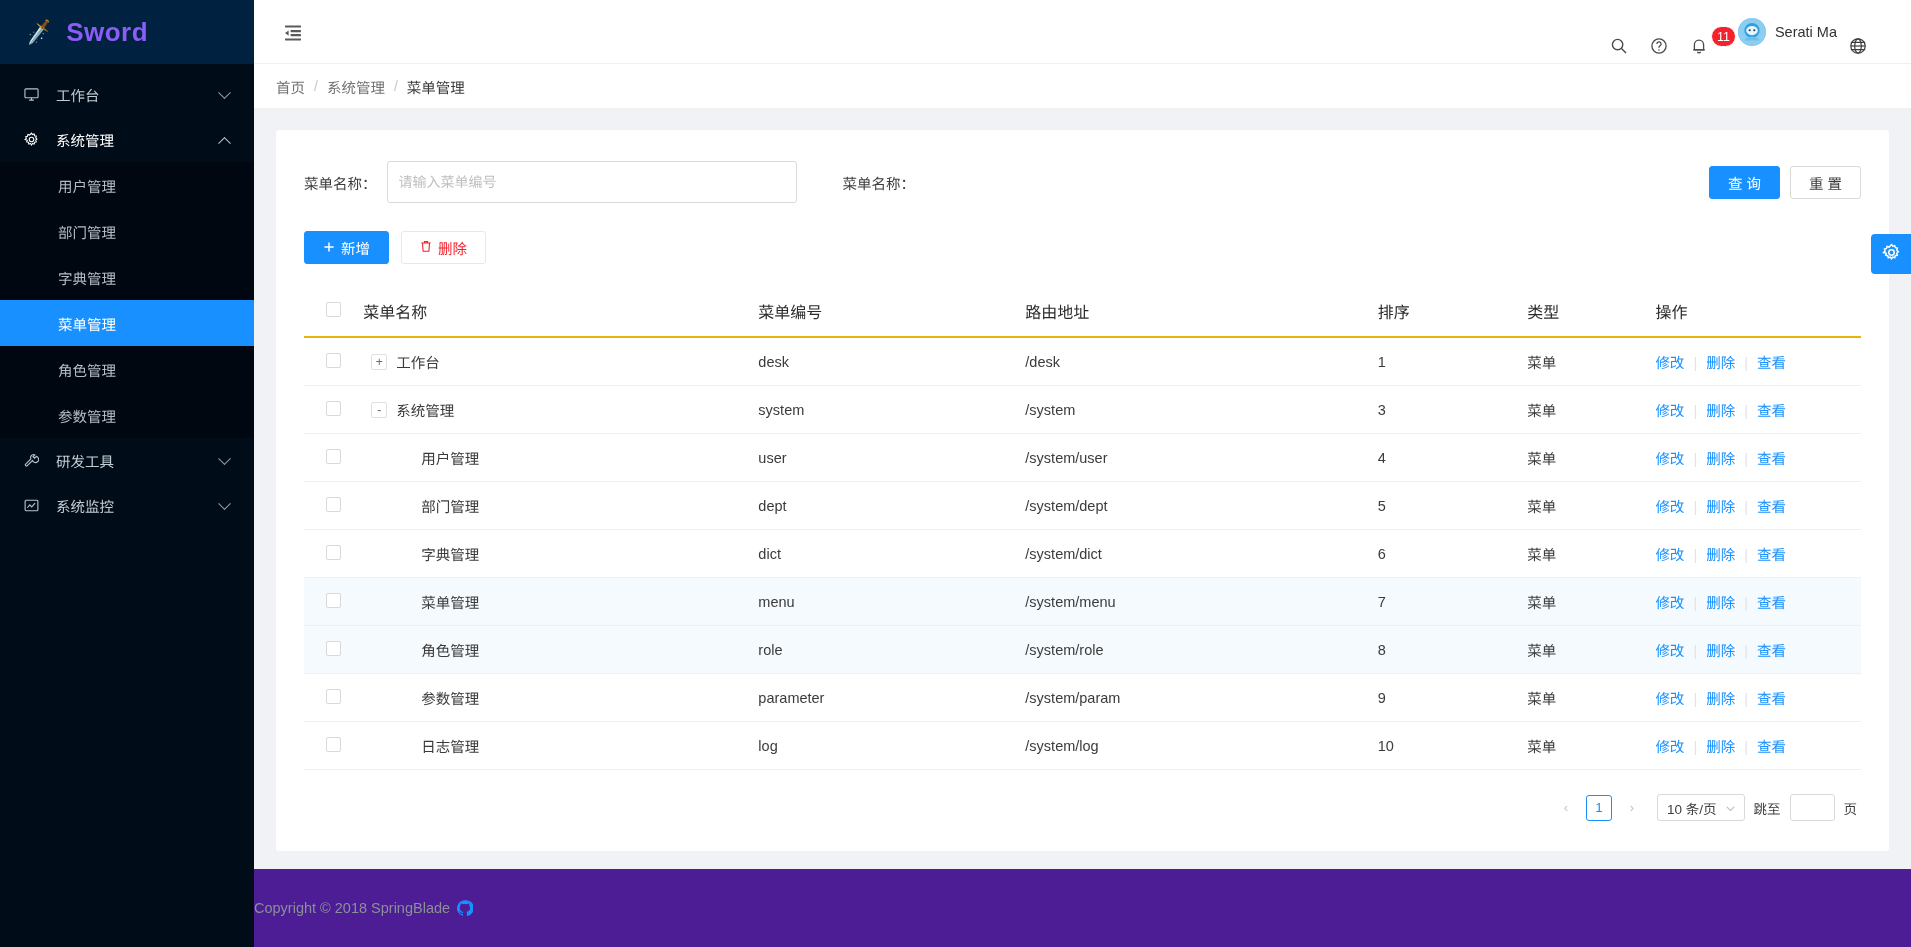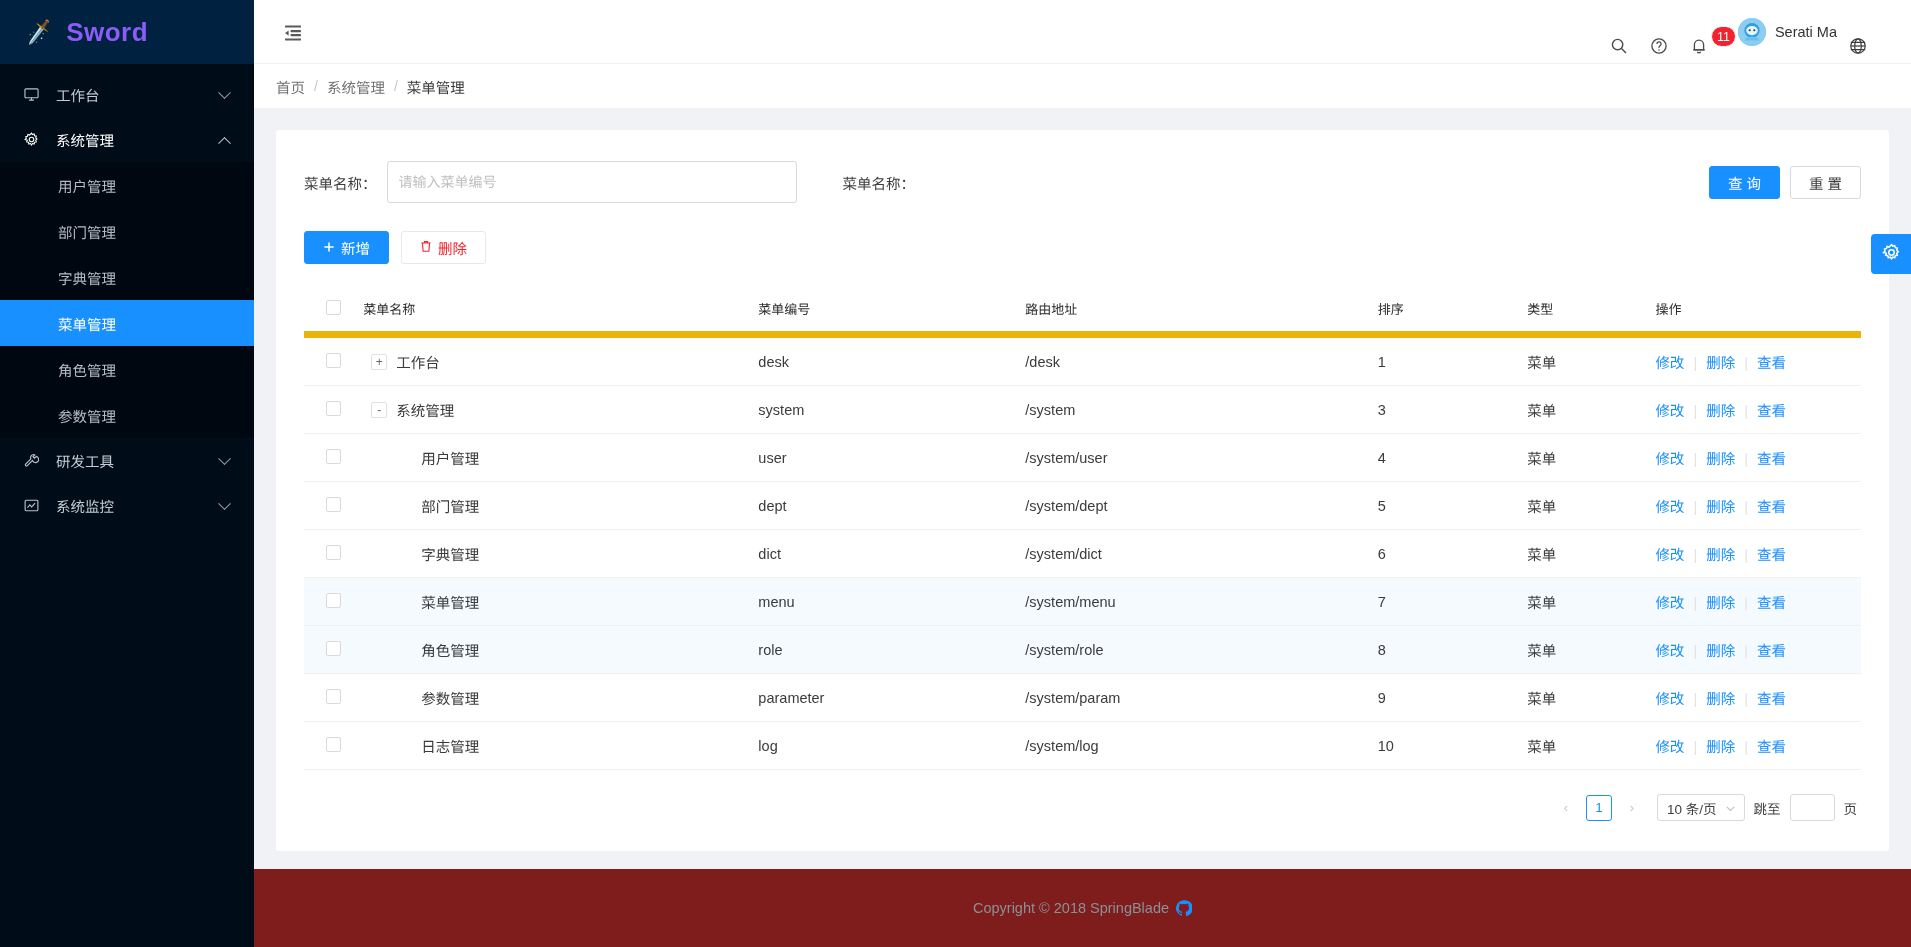--- a/index.html
+++ b/index.html
@@ -119,22 +119,22 @@
   }
   .btn-primary { background: #1890ff; color: #fff; border-color: #1890ff; }
   .btn-default { background: #fff; color: #3d3d3d; border-color: #d9d9d9; }
   .btn-danger-ghost { background: #fff; color: #f5222d; border-color: #e8e8e8; }
 
   .action-row { display: flex; gap: 12px; margin-top: 24px; }
 
   
   table.tbl { width: 100%; border-collapse: collapse; margin-top: 22px; }
   table.tbl thead th {
-    text-align: left; font-size: 13px; font-weight: normal; color: #2b2b2b;
-    padding: 13px 8px; border-bottom: 7px solid #eab308; background: #fff;
+    text-align: left; font-size: 16px; font-weight: normal; color: #2b2b2b;
+    padding: 13px 8px; border-bottom: 2px solid #eab308; background: #fff;
   }
   table.tbl tbody td {
     font-size: 14.5px; color: #3b3b3b; padding: 13px 8px;
     border-bottom: 1px solid #f0f0f0; vertical-align: middle;
   }
   tr.hl td { background: #f4fafe; }
   .col-check { width: 48px; padding-left: 22px !important; }
   .col-name  { width: 370px; }
   .col-code  { width: 250px; }
   .col-path  { width: 330px; }
@@ -177,22 +177,22 @@
   
   .setting-tab {
     position: absolute; right: 0; top: 234px;
     width: 40px; height: 40px; background: #1890ff;
     border-radius: 4px 0 0 4px; display: flex; align-items: center;
     justify-content: center; cursor: pointer; color: #fff;
   }
 
   .footer {
     height: 78px; flex: 0 0 78px; display: flex; align-items: center;
-    justify-content: center; gap: 7px; color: #8a9096; font-size: 14.5px;
-    background: #7f1d1d;
+    gap: 7px; color: #8a9096; font-size: 14.5px;
+    background: #4c1d95;
   }
   .gh { color: #1890ff; display: inline-flex; }
 </style>
 </head>
 <body>
 
 <div class="app">
 
   <aside class="sidebar">
     <div class="logo-bar">

